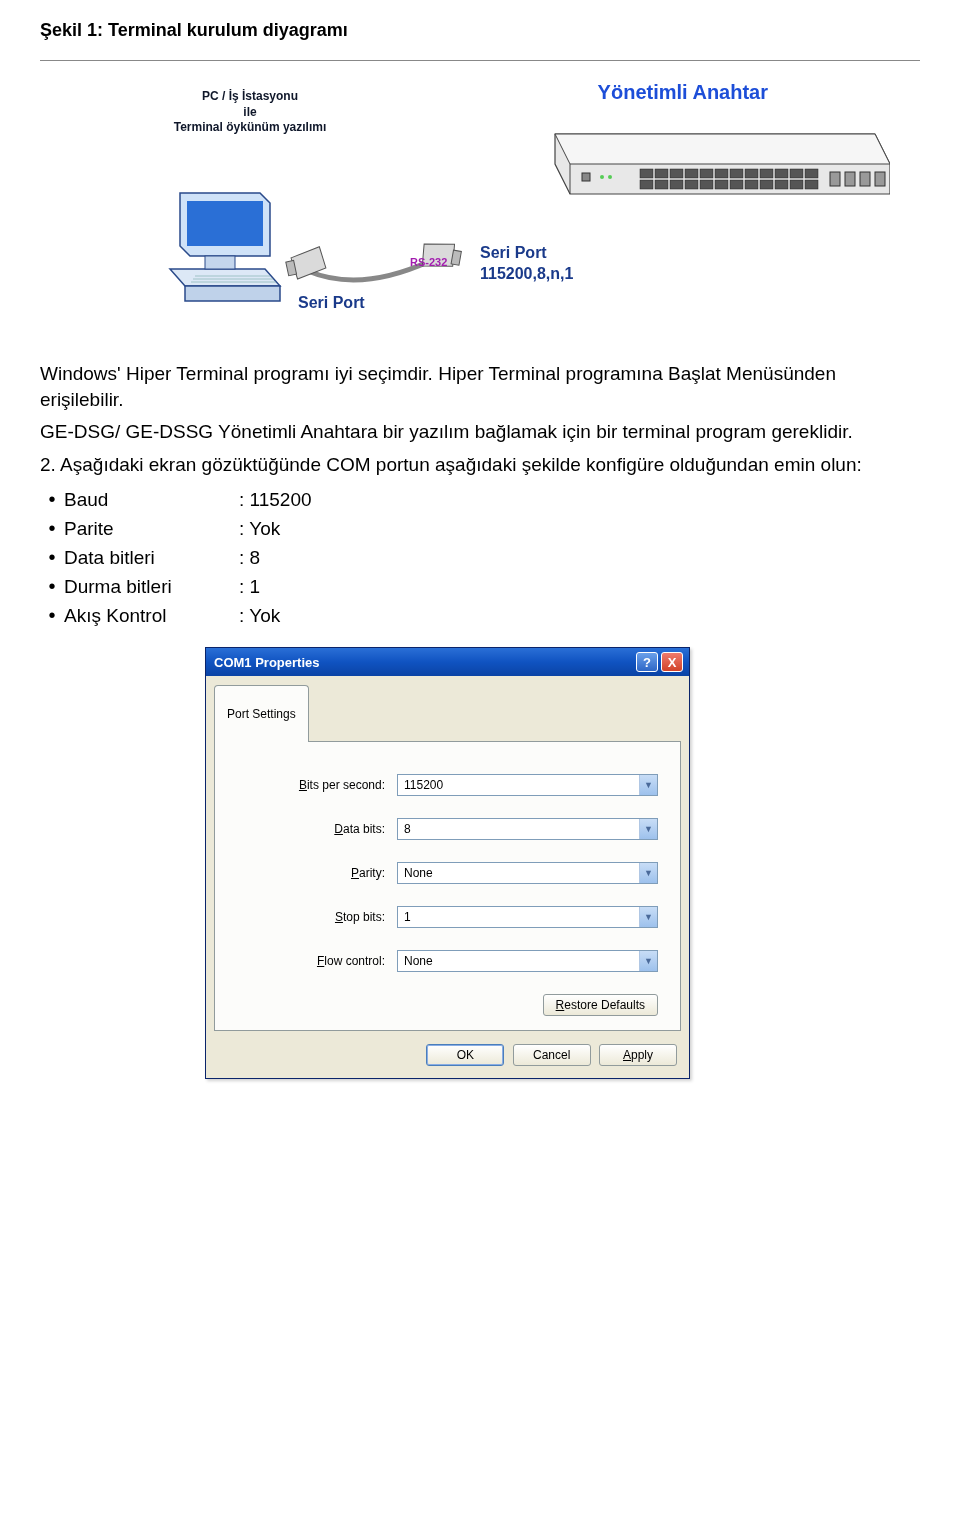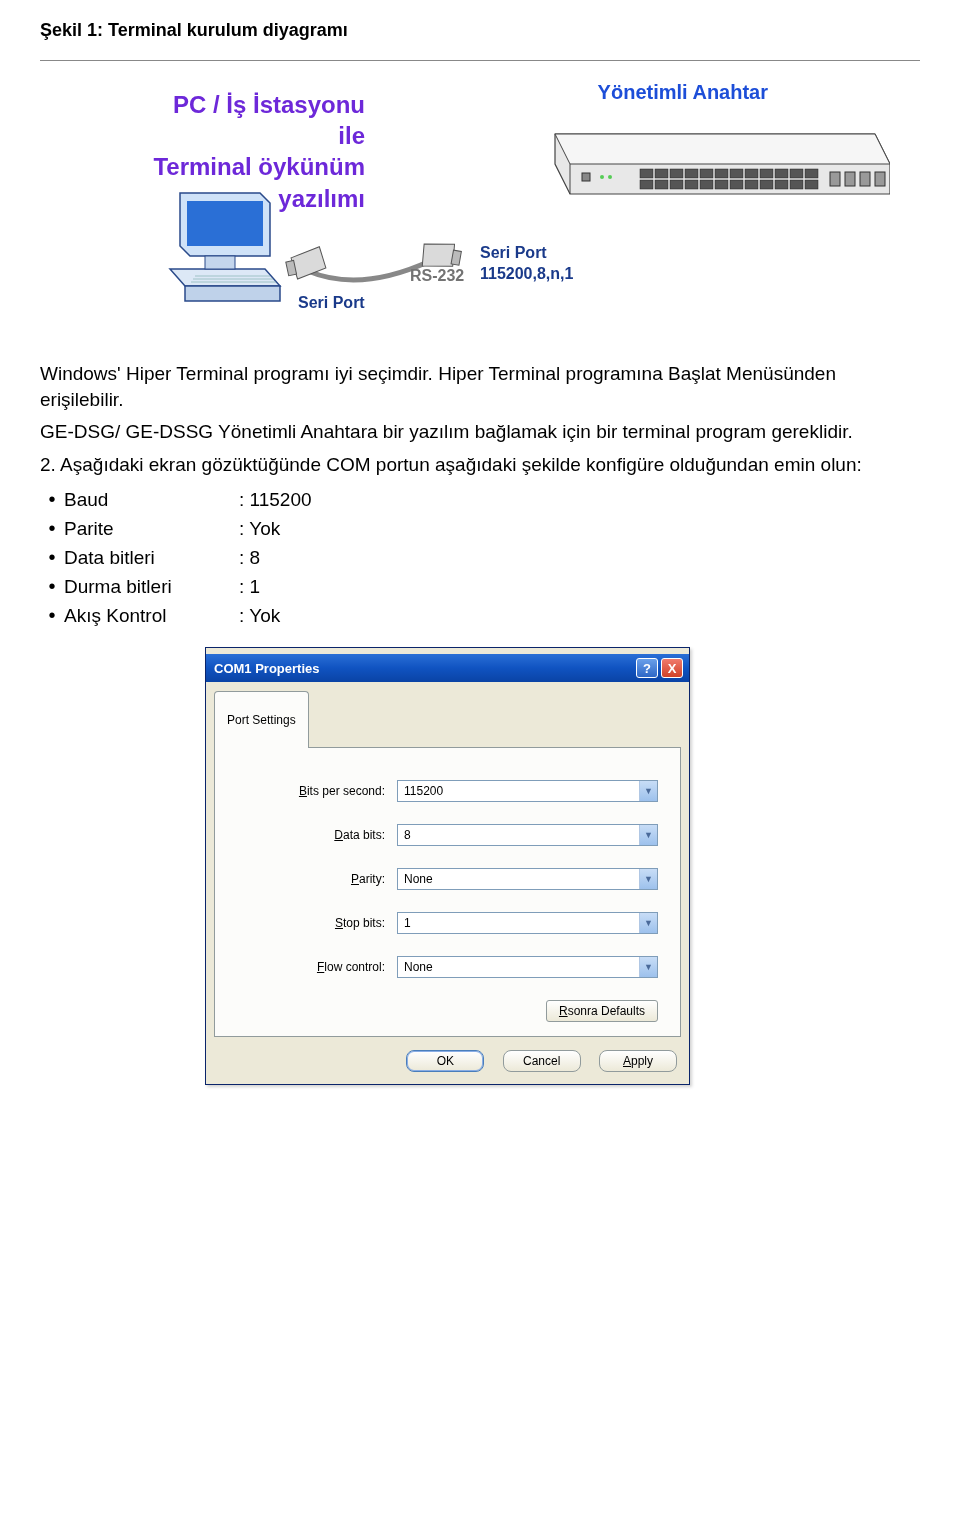--- a/index.html
+++ b/index.html
@@ -26,23 +26,23 @@
   .diagram {
     position: relative;
     height: 260px;
     margin: 10px 0 20px 0;
   }
   .pc-label {
     position: absolute;
     left: 95px;
     top: 8px;
     width: 230px;
-    text-align: right;
-    font-size: 24px;
-    color: #6d28d9;
+    text-align: center;
+    font-size: 12px;
+    color: #0f172a;
     font-weight: bold;
     line-height: 1.3;
   }
   .switch-label {
     position: absolute;
     right: 152px;
     top: 0;
     font-size: 20px;
     color: #1d4ed8;
     font-weight: bold;
@@ -66,23 +66,23 @@
     position: absolute;
     left: 258px;
     top: 213px;
     font-size: 16px;
     color: #1a3a8a;
     font-weight: bold;
   }
   .rs232 {
     position: absolute;
     left: 370px;
-    top: 186px;
-    font-size: 16px;
-    color: #737373;
+    top: 175px;
+    font-size: 11px;
+    color: #a21caf;
     font-weight: bold;
   }
   .seri-port-right {
     position: absolute;
     left: 440px;
     top: 162px;
     font-size: 16px;
     color: #1a3a8a;
     font-weight: bold;
     line-height: 1.3;
@@ -120,21 +120,20 @@
     background: #ece9d8;
   }
   .titlebar {
     background: linear-gradient(to bottom, #2a6fd6 0%, #1053c1 50%, #0a43a5 100%);
     color: #fff;
     padding: 5px 6px 4px 8px;
     display: flex;
     align-items: center;
     justify-content: space-between;
     height: 28px;
-    margin-top: 6px;
   }
   .titlebar .title-txt { font-weight: bold; font-size: 13px; }
   .titlebar .wbtns { display: flex; gap: 3px; }
   .winbtn {
     width: 22px; height: 20px;
     border: 1px solid #fff;
     border-radius: 3px;
     display: flex; align-items: center; justify-content: center;
     font-weight: bold;
     font-size: 13px;
@@ -207,21 +206,21 @@
     font-family: Tahoma, Arial, sans-serif;
     min-width: 78px;
     text-align: center;
   }
   .btn .ul { text-decoration: underline; }
   .dialog-btns {
     padding: 5px 12px 12px 12px;
     text-align: right;
     background: #ece9d8;
   }
-  .dialog-btns .btn { margin-left: 15px; border-radius: 8px; }
+  .dialog-btns .btn { margin-left: 5px; }
   .btn.default { border: 1px solid #4a7ebb; box-shadow: 0 0 0 1px #89ade4 inset; }
 
   .footer {
     position: absolute;
     bottom: 22px;
     left: 40px;
     right: 40px;
     display: flex;
     justify-content: space-between;
     font-size: 15px;
@@ -394,21 +393,21 @@
 
       <div class="field-row">
         <span class="flabel"><span class="ul">F</span><span>low control:</span></span>
         <span class="combo">
           <span class="cval">None</span>
           <span class="carrow">▼</span>
         </span>
       </div>
 
       <div class="restore-row">
-        <span class="btn"><span class="ul">R</span><span>sonra Defaults</span></span>
+        <span class="btn"><span class="ul">R</span><span>estore Defaults</span></span>
       </div>
     </div>
     <div class="dialog-btns">
       <span class="btn default">OK</span>
       <span class="btn">Cancel</span>
       <span class="btn"><span class="ul">A</span><span>pply</span></span>
     </div>
   </div>
 
 

